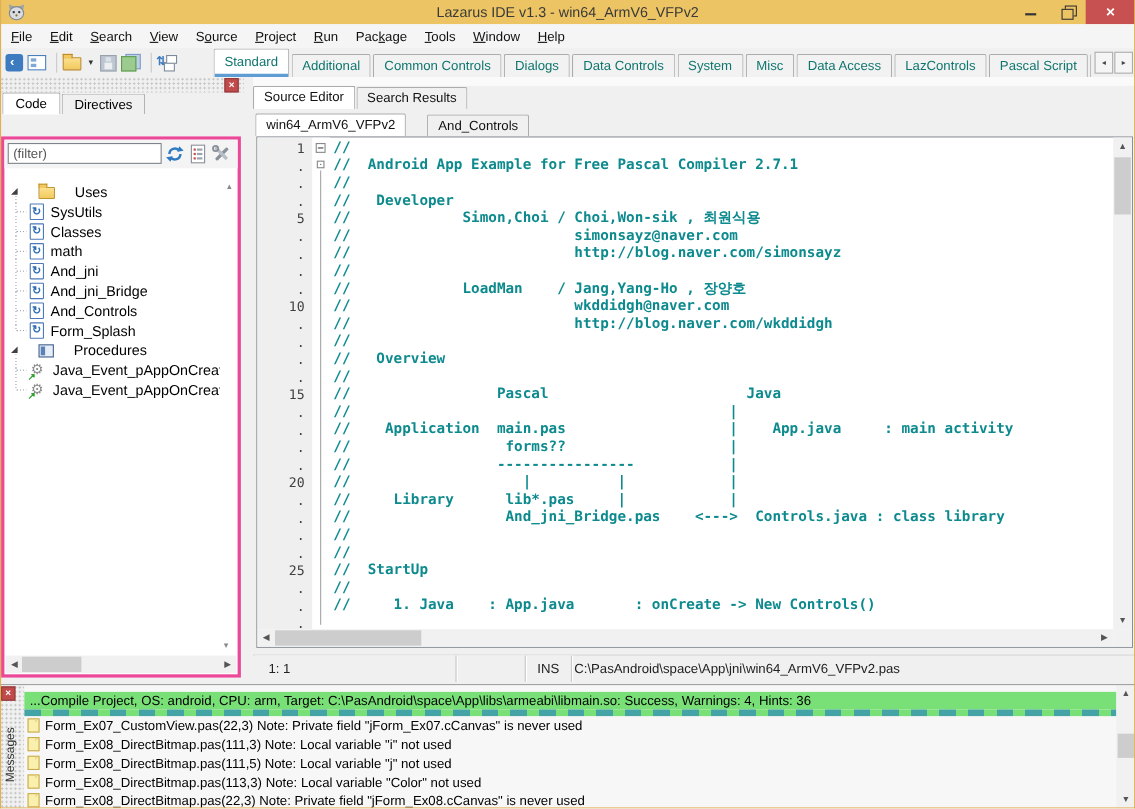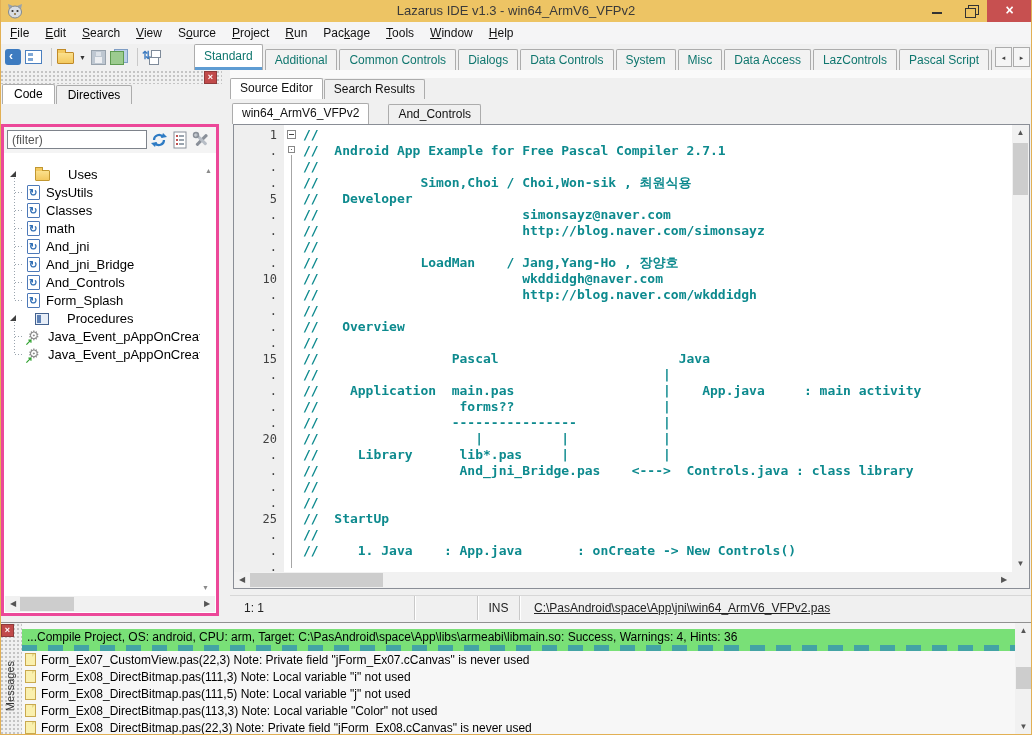--- a/index.html
+++ b/index.html
@@ -129,21 +129,21 @@
   #ed-vscroll { position:absolute; right:0; top:0; width:17px; bottom:16px; }
   #ed-vthumb { position:absolute; left:1px; top:18px; width:15px; height:52px; background:#CDCDCD; }
   #ed-hscroll { position:absolute; left:0; bottom:0; right:17px; height:16px; background:#F1F1F1; }
   #ed-hthumb { position:absolute; left:16px; top:1px; width:133px; height:14px; background:#CDCDCD; }
   #ed-corner { position:absolute; right:0; bottom:0; width:17px; height:16px; background:#F1F1F1; }
   #ed-statusbar { position:absolute; left:0; bottom:0; right:0; height:25px; background:#F0F0F0; border-top:1px solid #D7D7D7; display:flex; font-size:12px; color:#222; }
   .seg { height:100%; display:flex; align-items:center; border-right:1px solid #C9C9C9; box-shadow:1px 0 0 #fff; }
   #seg-caret { width:185px; padding-left:14px; }
   #seg-blank { width:63px; }
   #seg-mode { width:42px; justify-content:center; }
-  #seg-path { flex:1; padding-left:14px; border-right:none; box-shadow:none;text-decoration:underline; }
+  #seg-path { flex:1; padding-left:2px; border-right:none; box-shadow:none; }
 
   
   #messages { position:absolute; left:0; top:622px; width:100%; height:113px; background:#F0F0F0; border-top:1px solid #919191; }
   #msg-strip { position:absolute; left:0; top:0; width:22px; height:100%; }
   #msg-close { position:absolute; left:1px; top:1px; width:13px; height:13px; z-index:2; }
   #msg-label { position:absolute; left:4px; top:38px; writing-mode:vertical-rl; transform:rotate(180deg); font-size:11px; color:#333; }
   #msg-list { position:absolute; left:22px; top:0; right:17px; bottom:0; background:#F7F7F7; padding-top:6px; overflow:hidden; }
   .msg-row { height:17px; display:flex; align-items:center; font-size:12px; color:#000; padding-left:3px; white-space:nowrap; }
   .msg-row.selected { height:16px; background:#79E077; padding-left:5px; }
   .msg-partial { height:6px; background:repeating-linear-gradient(90deg,#43A3A5 0 15px,#79E077 15px 26px); }
@@ -367,22 +367,22 @@
         </div>
       <div id="fold-col">
         <div id="fold-line"></div>
         <div id="fold-box1"></div>
         <div id="fold-box2"></div>
       </div>
       <div id="code-col">
           <div class="cln">//</div>
           <div class="cln">//  Android App Example for Free Pascal Compiler 2.7.1</div>
           <div class="cln">//</div>
+          <div class="cln">//   Developer</div>
           <div class="cln">//             Simon,Choi / Choi,Won-sik , 최원식용</div>
-          <div class="cln">//   Developer</div>
           <div class="cln">//                          simonsayz@naver.com</div>
           <div class="cln">//                          http://blog.naver.com/simonsayz</div>
           <div class="cln">//</div>
           <div class="cln">//             LoadMan    / Jang,Yang-Ho , 장양호</div>
           <div class="cln">//                          wkddidgh@naver.com</div>
           <div class="cln">//                          http://blog.naver.com/wkddidgh</div>
           <div class="cln">//</div>
           <div class="cln">//   Overview</div>
           <div class="cln">//</div>
           <div class="cln">//                 Pascal                       Java</div>

